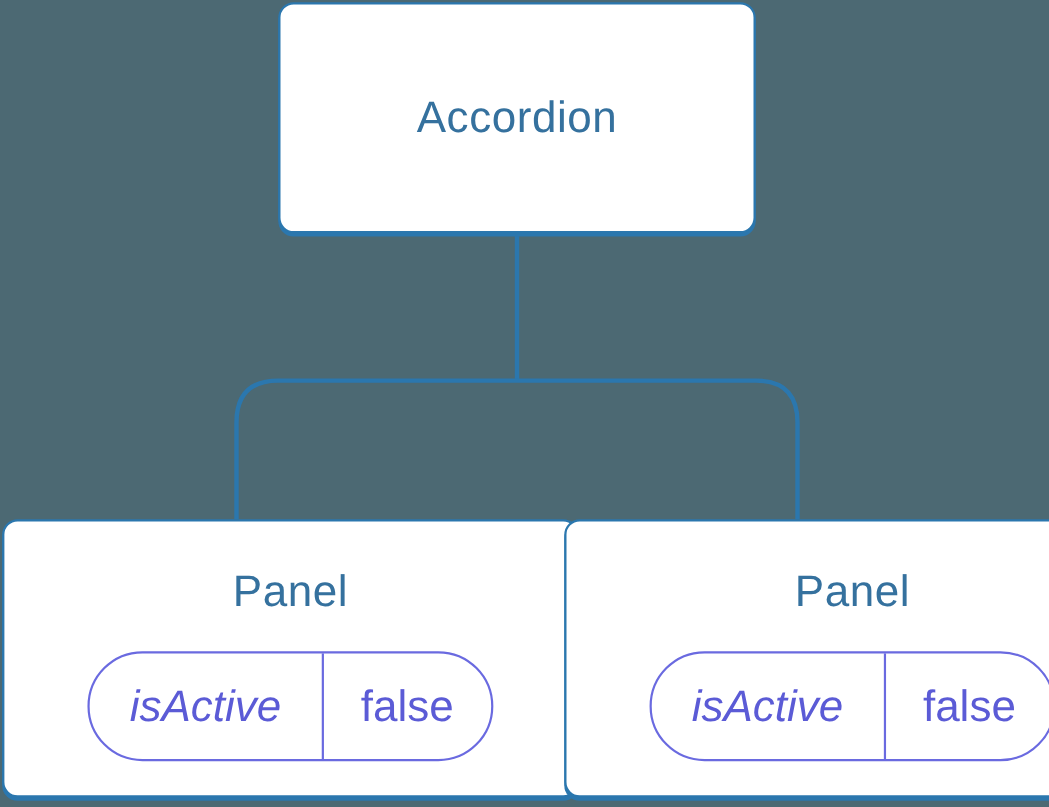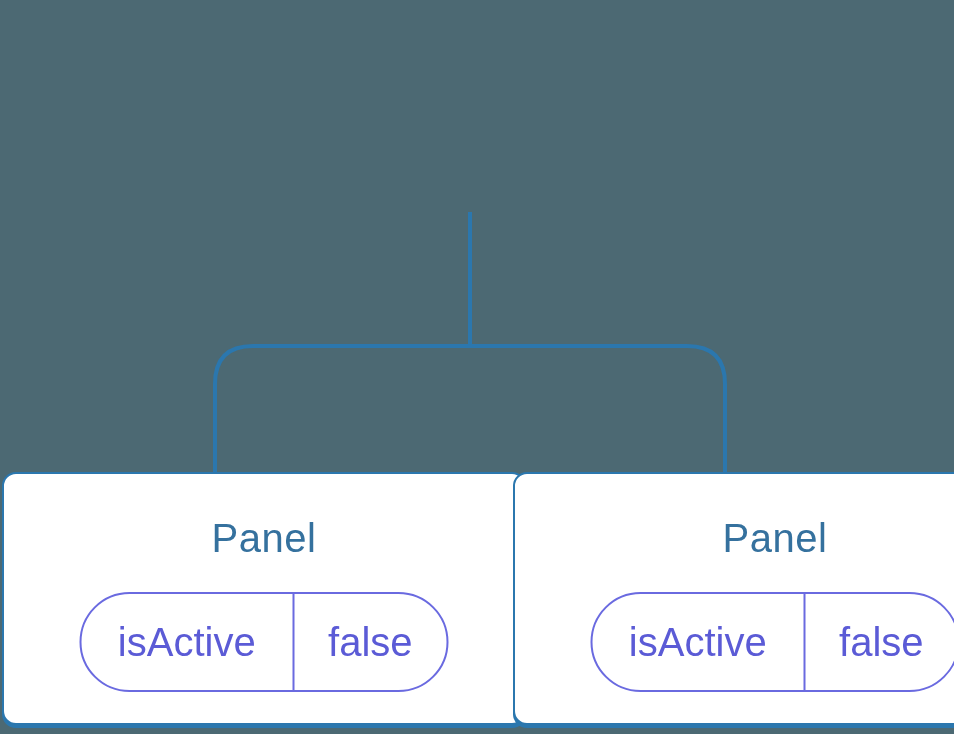--- a/index.html
+++ b/index.html
@@ -51,37 +51,40 @@
     border: 2px solid var(--pill-border, #6A6AE0);
     border-radius: 999px;
     display: flex; align-items: stretch;
     color: var(--pill-text, #5B5BD6);
     font-size: 40px;
     background: var(--box-fill, #FFFFFF);
   }
   .pill-key {
     flex: 58 0 0;
     border-right: 2px solid var(--pill-border, #6A6AE0);
-    display: flex; align-items: center; justify-content: center;
+    display: flex; align-items: center; justify-content: center; font-style: italic;
   }
   .pill-val {
     flex: 42 0 0;
     display: flex; align-items: center; justify-content: center; text-align: right;
   }
 </style>
 </head>
 <body>
 
 <div class="diagram">
 
   <svg class="connectors" width="954" height="734" viewBox="0 0 954 734">
     <path d="M470 212 V346"></path>
     <path d="M215 472 V384 Q215 346 253 346 H687 Q725 346 725 384 V472"></path>
   </svg>
 
+  <div class="node root">
+    <span class="node-title">Accordion</span>
+  </div>
 
   <div class="node panel panel-left">
     <div class="node-title">Panel</div>
     <div class="pill">
       <span class="pill-key">isActive</span>
       <span class="pill-val">false</span>
     </div>
   </div>
 
   <div class="node panel panel-right">

